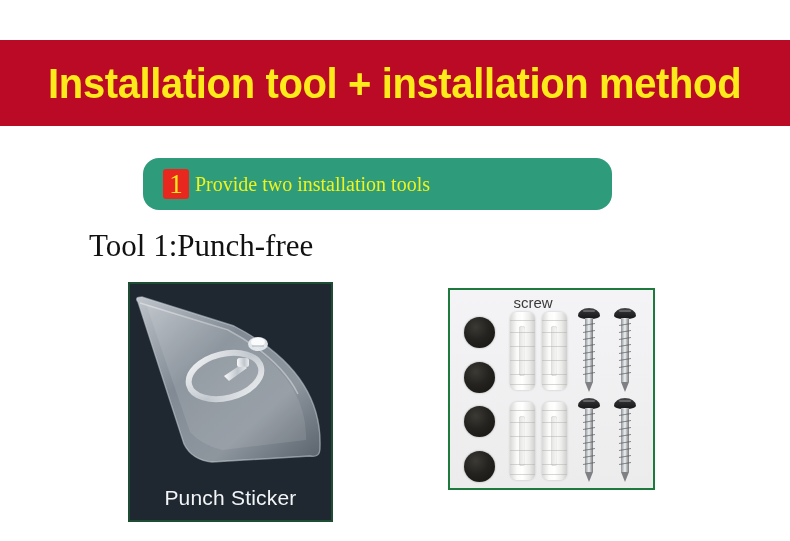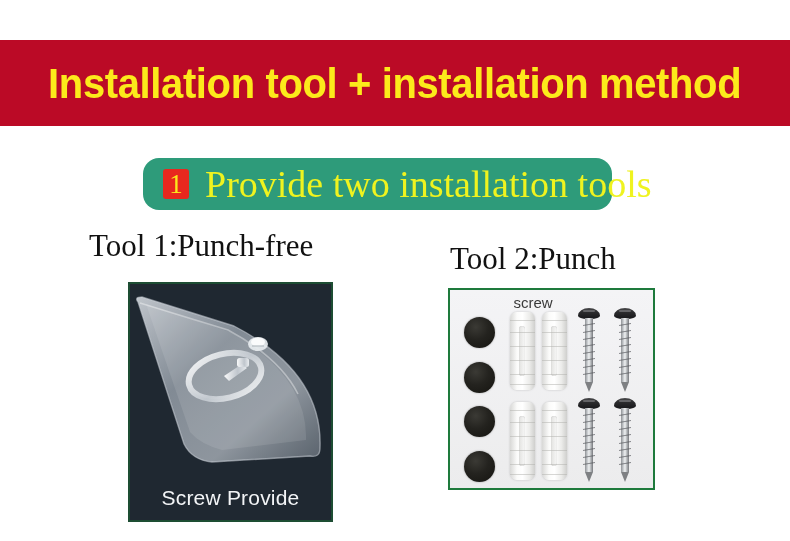--- a/index.html
+++ b/index.html
@@ -70,24 +70,24 @@
     flex: 0 0 auto;
   }
   .step-badge-num {
     color: #fbe81c;
     font-family: "Liberation Serif", serif;
     font-size: 27px;
     line-height: 1;
     font-weight: normal;
   }
   .step-label {
-    margin-left: 16px;
+    margin-left: 6px;
     color: #eff31f;
     font-family: "Liberation Serif", serif;
-    font-size: 38px;
+    font-size: 20px;
     line-height: 1;
     white-space: nowrap;
   }
 
   
   .tool-heading {
     position: absolute;
     color: #111111;
     font-family: "Liberation Serif", serif;
     font-size: 31px;
@@ -277,21 +277,20 @@
 
   <div class="step-pill">
     <div class="step-badge">
       <span class="step-badge-num">1</span>
     </div>
     <div class="step-label">Provide two installation tools</div>
   </div>
 
   <div class="tool-heading tool1-heading">Tool 1:Punch-free</div>
 
-  <div class="tool-heading tool2-heading">Tool 2:Punch</div>
 
   <div class="tool1-card">
     <div class="sticker-stage">
       <svg width="201" height="200" viewBox="0 0 201 200">
         <defs>
           <linearGradient id="stickerFace" x1="0" y1="0" x2="1" y2="1">
             <stop offset="0%" stop-color="#c9ced4" stop-opacity="0.95"></stop>
             <stop offset="38%" stop-color="#9aa3ad" stop-opacity="0.80"></stop>
             <stop offset="70%" stop-color="#b9c0c8" stop-opacity="0.72"></stop>
             <stop offset="100%" stop-color="#7e8791" stop-opacity="0.62"></stop>
@@ -319,21 +318,21 @@
         <path d="M 94 92 L 112 80 L 117 84 L 99 97 Z" fill="url(#hookGrad)"></path>
         <rect x="107" y="74" width="12" height="9" rx="2.5" fill="url(#hookGrad)"></rect>
 
         <g transform="translate(118,52)">
           <ellipse cx="10" cy="8" rx="10" ry="7" fill="#e7ebef" fill-opacity="0.92"></ellipse>
           <ellipse cx="10" cy="6" rx="7" ry="4.5" fill="#ffffff" fill-opacity="0.85"></ellipse>
           <path d="M 4 10 L 16 10" stroke="#aeb6bd" stroke-opacity="0.8" stroke-width="1.4"></path>
         </g>
       </svg>
     </div>
-    <div class="tool1-caption">Screw Provide</div>
+    <div class="tool1-caption">Punch Sticker</div>
   </div>
 
   <div class="tool2-card">
     <div class="tool2-inner">
 
       <div class="screw-label">screw</div>
 
       <div class="dot-column">
         <div class="cap-dot"></div>
         <div class="cap-dot"></div>

